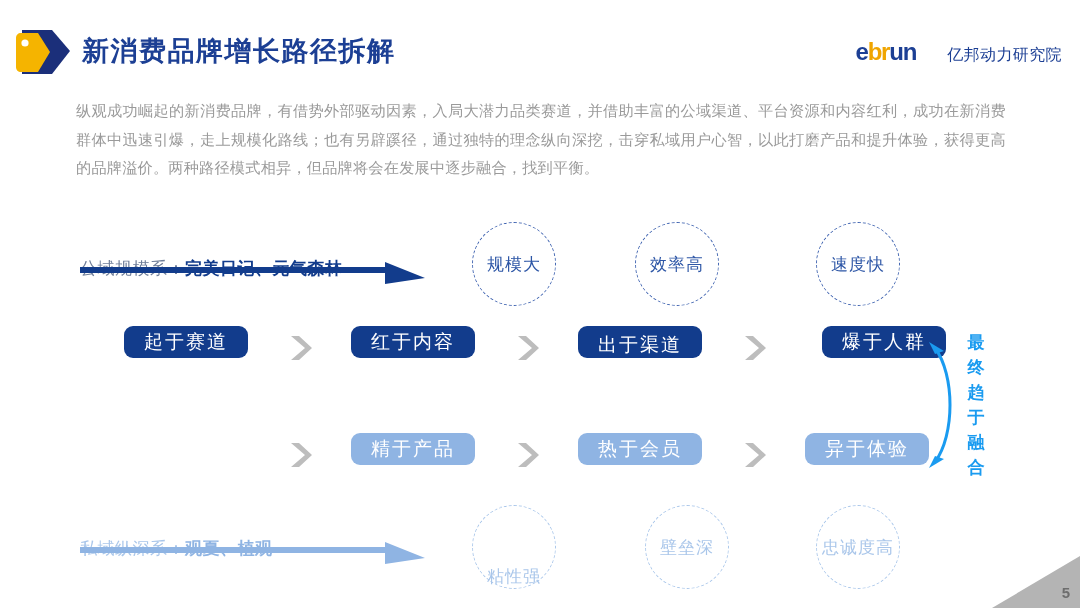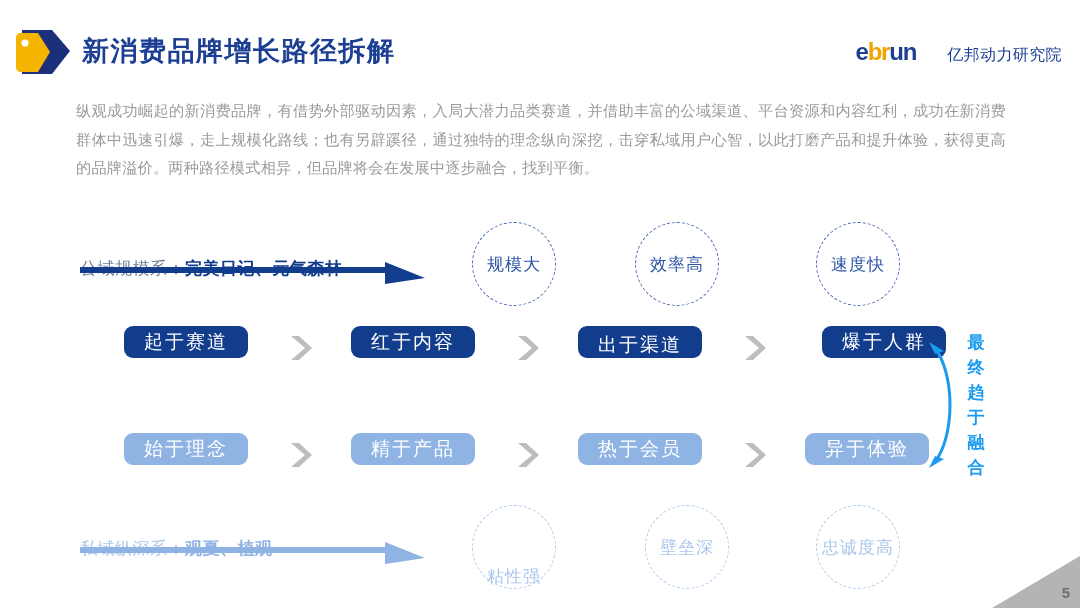--- a/index.html
+++ b/index.html
@@ -177,23 +177,20 @@
   </div>
   <div class="chevron" style="left:742px; top:333px;">
     <svg width="24" height="30" viewBox="0 0 24 30">
       <path d="M3 3 L17 15 L3 27 L11 27 L24 15 L11 3 Z" fill="#bdbdbd"></path>
     </svg>
   </div>
   <div class="chip primary" style="left:822px; top:326px;">
     <span>爆于人群</span>
   </div>
 
-  <div class="chip secondary" style="left:124px; top:433px;">
-    <span>始于理念</span>
-  </div>
   <div class="chevron" style="left:288px; top:440px;">
     <svg width="24" height="30" viewBox="0 0 24 30">
       <path d="M3 3 L17 15 L3 27 L11 27 L24 15 L11 3 Z" fill="#bdbdbd"></path>
     </svg>
   </div>
   <div class="chip secondary" style="left:351px; top:433px;">
     <span>精于产品</span>
   </div>
   <div class="chevron" style="left:515px; top:440px;">
     <svg width="24" height="30" viewBox="0 0 24 30">

